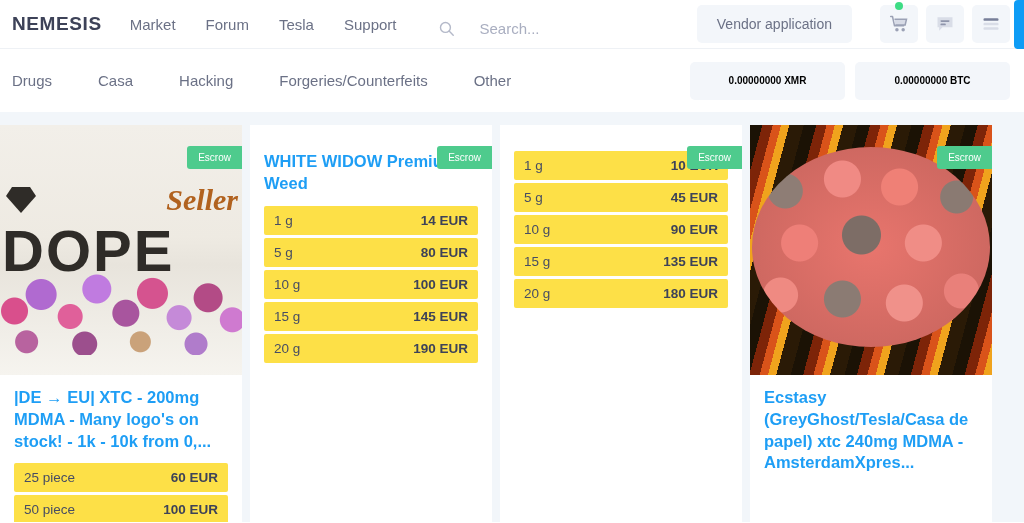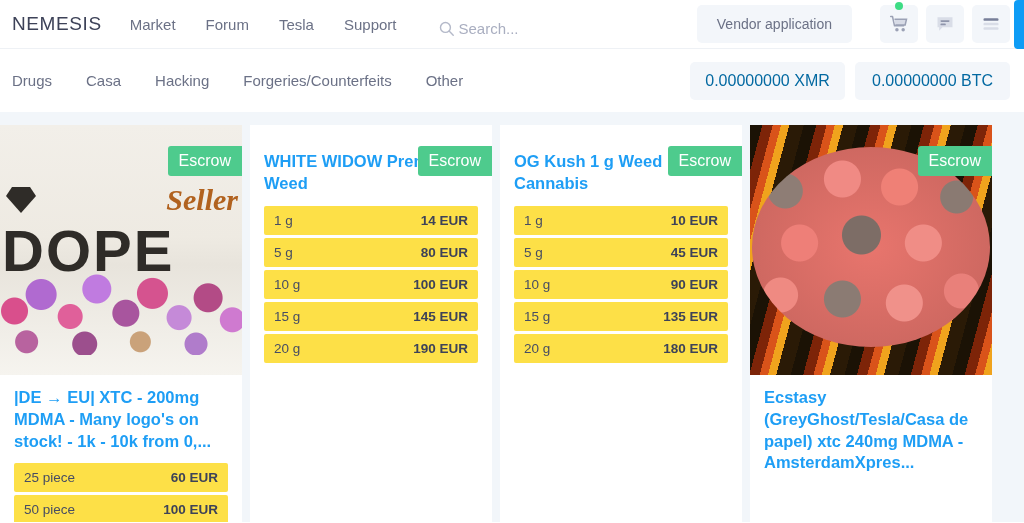--- a/index.html
+++ b/index.html
@@ -16,39 +16,39 @@
     height: 49px;
     background: #ffffff;
     display: flex;
     align-items: center;
     padding: 0 14px 0 12px;
     border-bottom: 1px solid #eef1f5;
     position: relative;
   }
   .logo {
     font-size: 19px;
-    font-weight: normal;
+    font-weight: bold;
     letter-spacing: 0.6px;
     color: #3d4258;
     margin-right: 28px;
     white-space: nowrap;
   }
   .top-nav { display: flex; align-items: center; gap: 30px; }
   .top-nav a {
     font-size: 15px;
     color: #6b7186;
     text-decoration: none;
     white-space: nowrap;
     text-align: center;
   }
   .search-wrap {
     display: flex;
     align-items: center;
     margin-left: 42px;
-    gap: 3px;
+    gap: 24px;
     flex: 1;
     margin-top: 8px;
   }
   .search-icon { width: 17px; height: 17px; flex: none; }
   .search-input {
     border: none;
     outline: none;
     background: transparent;
     font-family: "Liberation Sans", sans-serif;
     font-size: 15px;
@@ -100,38 +100,38 @@
   }
 
   
   .header-cats {
     height: 63px;
     background: #ffffff;
     display: flex;
     align-items: center;
     padding: 0 14px 0 12px;
   }
-  .cat-nav { display: flex; align-items: flex-end; gap: 34px; flex: 1; }
+  .cat-nav { display: flex; align-items: flex-end; gap: 46px; flex: 1; }
   .cat-nav a {
     font-size: 15px;
     color: #6b7186;
     text-decoration: none;
     white-space: nowrap;
   }
   .balance {
     background: #f3f6fa;
     border-radius: 5px;
     height: 38px;
     min-width: 155px;
     display: flex;
     align-items: center;
     justify-content: center;
-    font-size: 16px;
-    font-weight: normal;
-    color: #0369a1;
+    font-size: 10px;
+    font-weight: bold;
+    color: #000000;
     margin-left: 10px;
     cursor: pointer;
     white-space: nowrap;
   }
 
   
   .content {
     background: #f2f6fa;
     padding: 13px 0 0 0;
     height: calc(523px - 113px);
@@ -151,21 +151,21 @@
     width: 100%;
     height: 250px;
     position: relative;
     overflow: hidden;
   }
   .escrow {
     position: absolute;
     top: 21px; right: 0;
     background: #4ecb8d;
     color: #ffffff;
-    font-size: 16px;
+    font-size: 10px;
     padding: 6px 11px;
     border-radius: 3px 0 0 3px;
     z-index: 5;
     white-space: nowrap;
   }
   .card-body { padding: 12px 14px 0 14px; }
   .card-title {
     color: #1e9ef5;
     font-size: 16.5px;
     font-weight: bold;
@@ -372,21 +372,20 @@
       <div class="price-row">
         <span class="qty">20 g</span>
         <span class="amt">190 EUR</span>
       </div>
     </div>
   </div>
 
   <div class="card">
     <div class="escrow">Escrow</div>
     <div class="card-body" style="padding-top:26px;">
-      <a href="#" class="card-title">OG Kush 1 g Weed Cannabis</a>
       <div class="price-row">
         <span class="qty">1 g</span>
         <span class="amt">10 EUR</span>
       </div>
       <div class="price-row">
         <span class="qty">5 g</span>
         <span class="amt">45 EUR</span>
       </div>
       <div class="price-row">
         <span class="qty">10 g</span>

